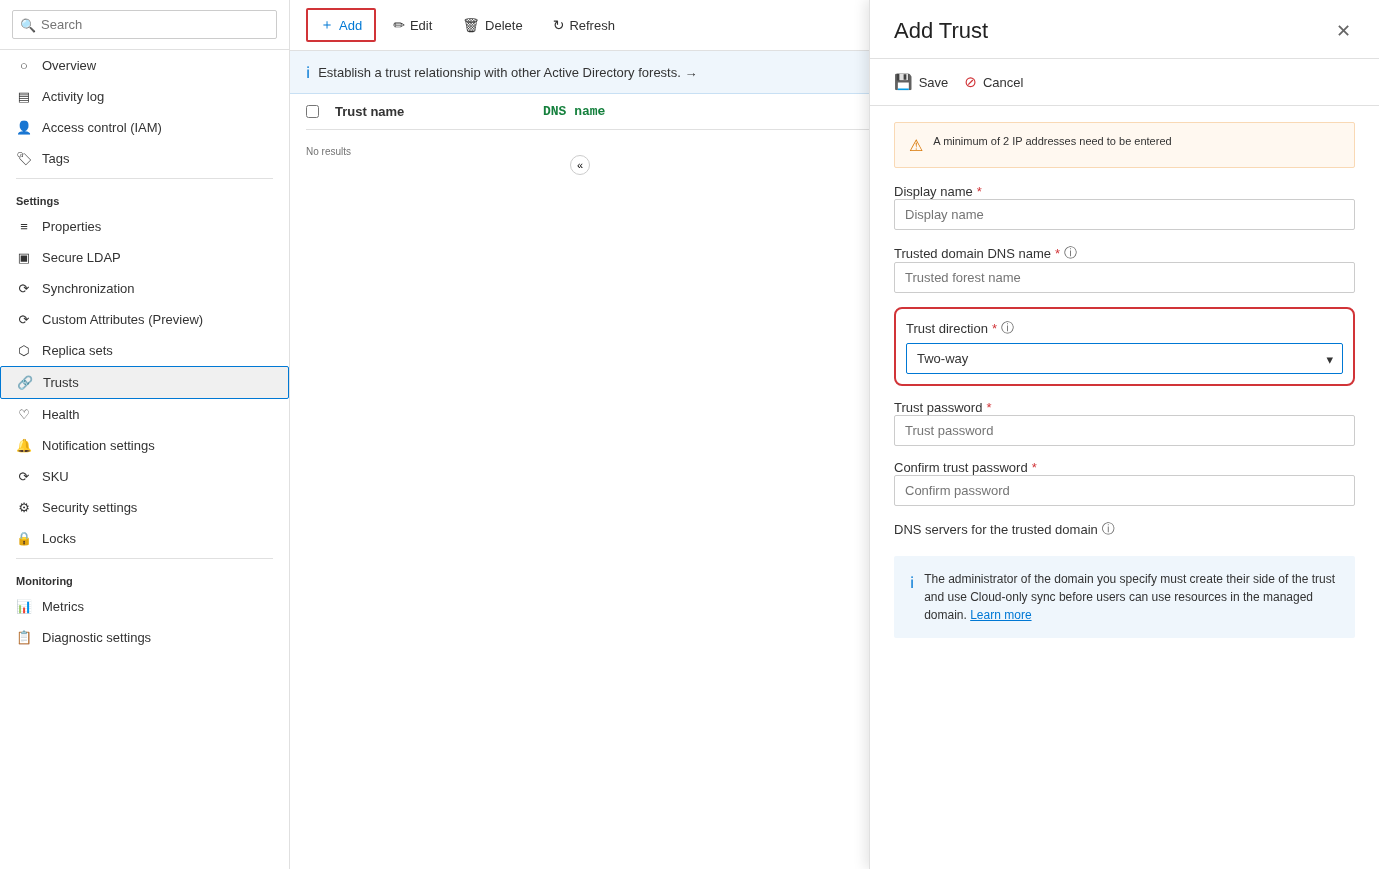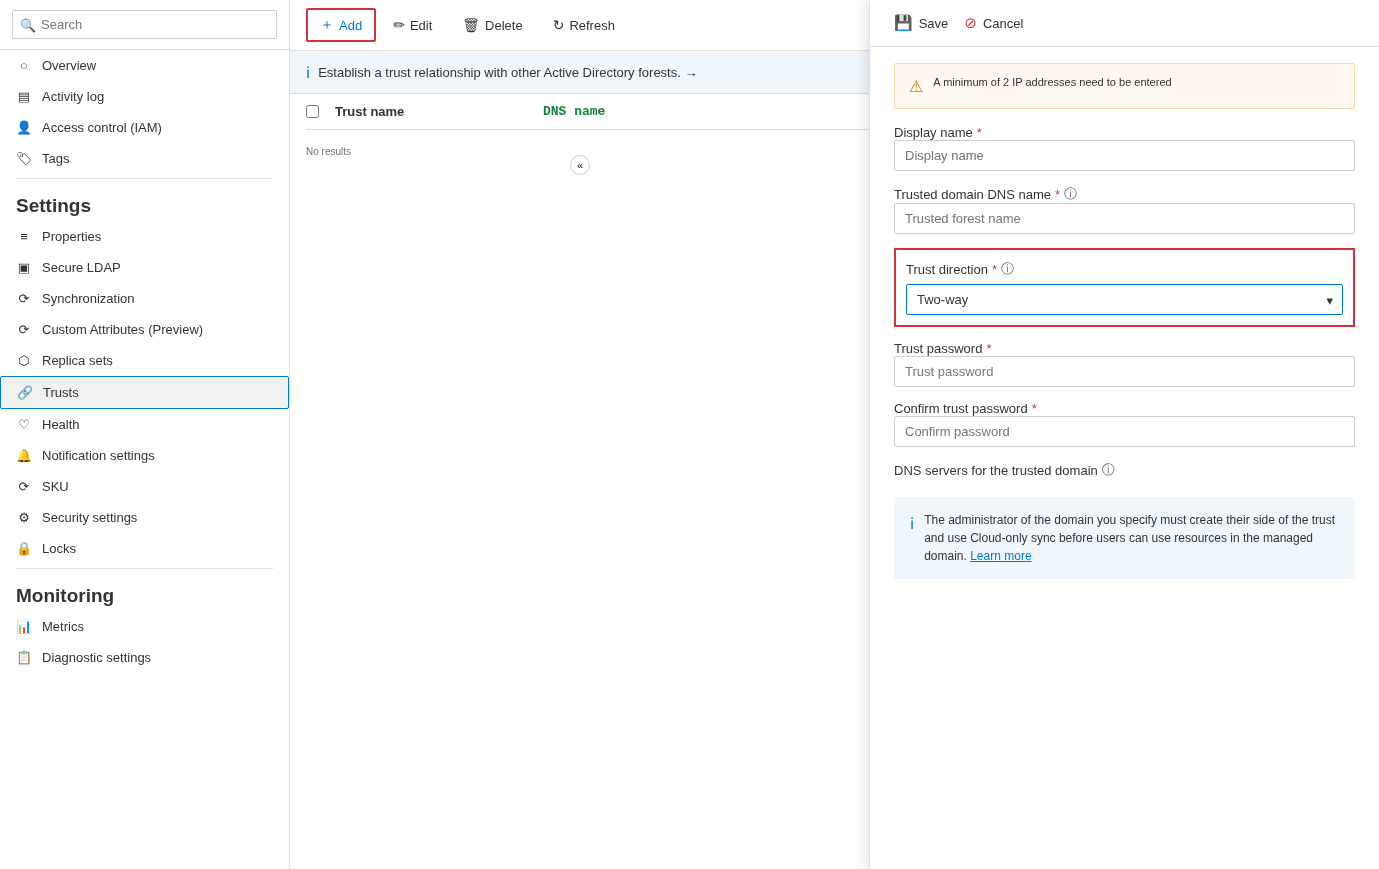--- a/index.html
+++ b/index.html
@@ -7,21 +7,21 @@
 
     
     .sidebar { width: 290px; background: #fff; border-right: 1px solid #e0e0e0; display: flex; flex-direction: column; overflow-y: auto; flex-shrink: 0; }
     .sidebar-search { padding: 10px 12px; border-bottom: 1px solid #e0e0e0; }
     .sidebar-search input { width: 100%; border: 1px solid #ccc; border-radius: 2px; padding: 6px 10px 6px 28px; font-size: 13px; color: #333; outline: none; }
     .search-wrap { position: relative; }
     .search-wrap .search-icon-inner { position: absolute; left: 8px; top: 50%; transform: translateY(-50%); color: #666; font-size: 13px; }
     .sidebar-item { display: flex; align-items: center; padding: 8px 16px; cursor: pointer; color: #333; gap: 10px; }
     .sidebar-item.active-box { background: #f0f0f0; border: 1.5px solid #0078d4; border-radius: 2px; }
     .sidebar-icon { width: 16px; text-align: center; flex-shrink: 0; }
-    .sidebar-section-title { padding: 12px 16px 4px 16px; font-weight: 600; font-size: 19px; color: #333; }
+    .sidebar-section-title { padding: 12px 16px 4px 16px; font-weight: 600; font-size: 11px; color: #333; }
     .sidebar-divider { border: none; border-top: 1px solid #e0e0e0; margin: 4px 16px; }
     .collapse-btn { position: absolute; top: 155px; left: 280px; background: #fff; border: 1px solid #ccc; border-radius: 50%; width: 20px; height: 20px; display: flex; align-items: center; justify-content: center; cursor: pointer; z-index: 10; font-size: 11px; }
 
     
     .main { flex: 1; display: flex; flex-direction: column; background: #fff; position: relative; }
     .toolbar { display: flex; align-items: center; padding: 8px 16px; border-bottom: 1px solid #e0e0e0; gap: 4px; background: #fff; }
     .toolbar-btn { display: flex; align-items: center; gap: 5px; padding: 6px 12px; border: 1px solid transparent; background: transparent; cursor: pointer; color: #333; font-size: 13px; border-radius: 2px; }
     .toolbar-btn.highlighted { border: 2px solid #d13438; color: #0078d4; }
     .toolbar-btn .btn-icon { font-size: 14px; }
     .info-banner { display: flex; align-items: center; gap: 8px; padding: 10px 16px; background: #eff6fc; border-bottom: 1px solid #c8e0f4; color: #333; font-size: 13px; }
@@ -48,21 +48,21 @@
     .warning-text { font-size: 11px; color: #333; }
     .panel-body { padding: 0 24px 24px 24px; display: flex; flex-direction: column; gap: 14px; }
     .form-group { display: flex; flex-direction: column; }
     .form-label { font-size: 13px; color: #333; display: flex; align-items: center; gap: 4px; }
     .form-label .required { color: #d13438; }
     .form-label .info-circle { color: #666; font-size: 13px; cursor: pointer; }
     .form-input { border: 1px solid #ccc; border-radius: 2px; padding: 7px 10px; font-size: 13px; color: #666; outline: none; width: 100%; }
     .form-select-wrap { position: relative; }
     .form-select-wrap select { appearance: none; width: 100%; border: 1px solid #0078d4; border-radius: 2px; padding: 7px 30px 7px 10px; font-size: 13px; color: #333; background: #fff; outline: none; cursor: pointer; }
     .select-arrow { position: absolute; right: 10px; top: 50%; transform: translateY(-50%); pointer-events: none; color: #333; }
-    .trust-direction-group { border: 2px solid #d13438; border-radius: 0; padding: 10px; }
+    .trust-direction-group { border: 2px solid #d13438; border-radius: 8px; padding: 10px; }
     .trust-direction-group .form-label { margin-bottom: 6px; }
     .dns-ip-input { border: 1px solid #ccc; border-radius: 2px; padding: 7px 10px; font-size: 13px; color: #999; outline: none; width: 80%; }
     .info-box { display: flex; align-items: flex-start; gap: 10px; padding: 14px 16px; background: #eff6fc; border-radius: 2px; margin-top: 4px; }
     .info-box-icon { color: #0078d4; font-size: 16px; flex-shrink: 0; margin-top: 1px; }
     .info-box-text { font-size: 12px; color: #333; line-height: 1.5; }
     .info-box-text a { color: #0078d4; text-decoration: underline; cursor: pointer; }
   </style>
 </head>
 <body>
 
@@ -195,20 +195,24 @@
     <div class="table-header">
       <input type="checkbox" style="">
       <span class="col-trust-name">Trust name</span>
       <span class="col-dns-name">DNS name</span>
     </div>
     <div class="no-results">No results</div>
   </div>
 
   <div class="panel-overlay">
 
+    <div class="panel-header">
+      <span class="panel-title">Add Trust</span>
+      <button class="panel-close">✕</button>
+    </div>
 
     <div class="panel-toolbar">
       <button class="panel-btn">
         <span class="p-icon">💾</span>
         <span>Save</span>
       </button>
       <button class="panel-btn">
         <span class="p-icon" style="color:#d13438;">⊘</span>
         <span>Cancel</span>
       </button>

